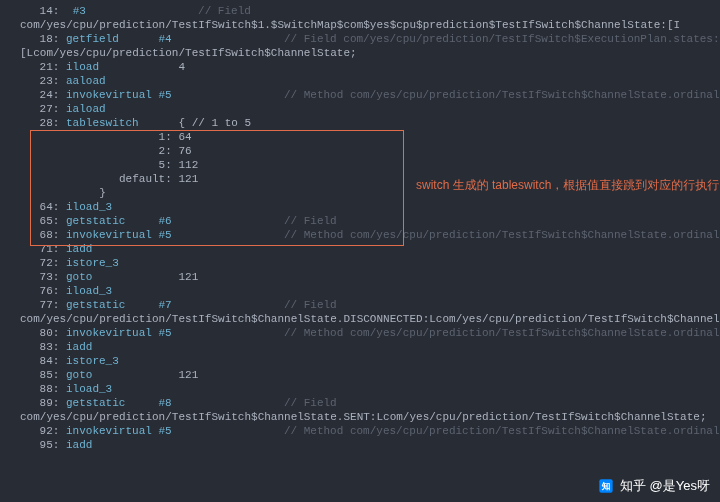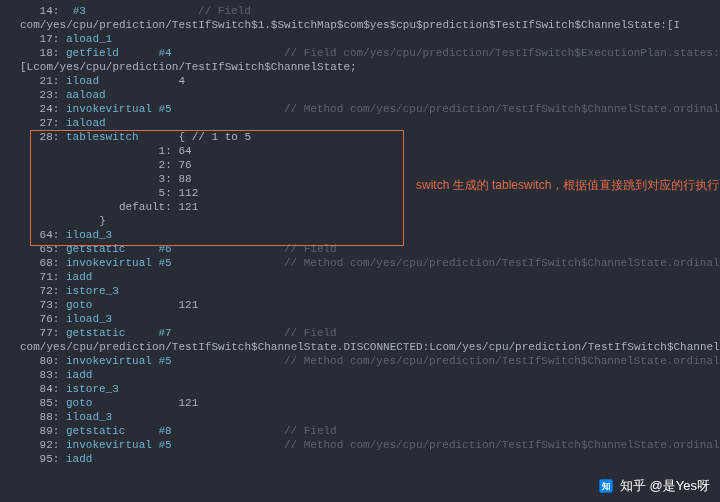--- a/index.html
+++ b/index.html
@@ -57,49 +57,48 @@
   }
   .watermark svg { width: 16px; height: 16px; }
 </style>
 </head>
 <body>
 
 <div class="view">
   <div id="code">
       <span class="ln"><span class="num">      14: </span> <span class="ref">#3                 </span><span class="cmt">// Field</span></span>
       <span class="ln"><span class="white">com/yes/cpu/prediction/TestIfSwitch$1.$SwitchMap$com$yes$cpu$prediction$TestIfSwitch$ChannelState:[I</span></span>
-      <span class="ln"><span class="num">      17: </span><span class="kw">aload_1      </span></span>
       <span class="ln"><span class="num">      18: </span><span class="kw">getfield     </span> <span class="ref">#4                 </span><span class="cmt">// Field com/yes/cpu/prediction/TestIfSwitch$ExecutionPlan.states:</span></span>
       <span class="ln"><span class="white">[Lcom/yes/cpu/prediction/TestIfSwitch$ChannelState;</span></span>
       <span class="ln"><span class="num">      21: </span><span class="kw">iload        </span> <span class="white">4         </span></span>
       <span class="ln"><span class="num">      23: </span><span class="kw">aaload       </span></span>
       <span class="ln"><span class="num">      24: </span><span class="kw">invokevirtual</span> <span class="ref">#5                 </span><span class="cmt">// Method com/yes/cpu/prediction/TestIfSwitch$ChannelState.ordinal:()I</span></span>
       <span class="ln"><span class="num">      27: </span><span class="kw">iaload       </span></span>
       <span class="ln"><span class="num">      28: </span><span class="kw">tableswitch  </span> <span class="white">{ // 1 to 5</span></span>
       <span class="ln"><span class="white">                     1: 64</span></span>
       <span class="ln"><span class="white">                     2: 76</span></span>
-      <span class="ln"><span class="white">                     3: 88</span></span>
       <span class="ln"><span class="white">                     5: 112</span></span>
       <span class="ln"><span class="white">               default: 121</span></span>
       <span class="ln"><span class="white">            }</span></span>
       <span class="ln"><span class="num">      64: </span><span class="kw">iload_3      </span></span>
       <span class="ln"><span class="num">      65: </span><span class="kw">getstatic    </span> <span class="ref">#6                 </span><span class="cmt">// Field</span></span>
       <span class="ln"><span class="num">      68: </span><span class="kw">invokevirtual</span> <span class="ref">#5                 </span><span class="cmt">// Method com/yes/cpu/prediction/TestIfSwitch$ChannelState.ordinal:()I</span></span>
       <span class="ln"><span class="num">      71: </span><span class="kw">iadd         </span></span>
       <span class="ln"><span class="num">      72: </span><span class="kw">istore_3     </span></span>
       <span class="ln"><span class="num">      73: </span><span class="kw">goto         </span> <span class="white">121       </span></span>
       <span class="ln"><span class="num">      76: </span><span class="kw">iload_3      </span></span>
       <span class="ln"><span class="num">      77: </span><span class="kw">getstatic    </span> <span class="ref">#7                 </span><span class="cmt">// Field</span></span>
       <span class="ln"><span class="white">com/yes/cpu/prediction/TestIfSwitch$ChannelState.DISCONNECTED:Lcom/yes/cpu/prediction/TestIfSwitch$ChannelState;</span></span>
       <span class="ln"><span class="num">      80: </span><span class="kw">invokevirtual</span> <span class="ref">#5                 </span><span class="cmt">// Method com/yes/cpu/prediction/TestIfSwitch$ChannelState.ordinal:()I</span></span>
       <span class="ln"><span class="num">      83: </span><span class="kw">iadd         </span></span>
       <span class="ln"><span class="num">      84: </span><span class="kw">istore_3     </span></span>
       <span class="ln"><span class="num">      85: </span><span class="kw">goto         </span> <span class="white">121       </span></span>
       <span class="ln"><span class="num">      88: </span><span class="kw">iload_3      </span></span>
       <span class="ln"><span class="num">      89: </span><span class="kw">getstatic    </span> <span class="ref">#8                 </span><span class="cmt">// Field</span></span>
+      <span class="ln"><span class="white">com/yes/cpu/prediction/TestIfSwitch$ChannelState.SENT:Lcom/yes/cpu/prediction/TestIfSwitch$ChannelState;</span></span>
       <span class="ln"><span class="num">      92: </span><span class="kw">invokevirtual</span> <span class="ref">#5                 </span><span class="cmt">// Method com/yes/cpu/prediction/TestIfSwitch$ChannelState.ordinal:()I</span></span>
       <span class="ln"><span class="num">      95: </span><span class="kw">iadd         </span></span>
     </div>
 
   <div class="redbox" style="left:30px;top:130px;width:374px;height:116px;"></div>
 
   <div class="annot" style="left:416px;top:178px;">switch 生成的 tableswitch，根据值直接跳到对应的行执行</div>
 
   <div class="watermark">
     <svg viewBox="0 0 24 24">

